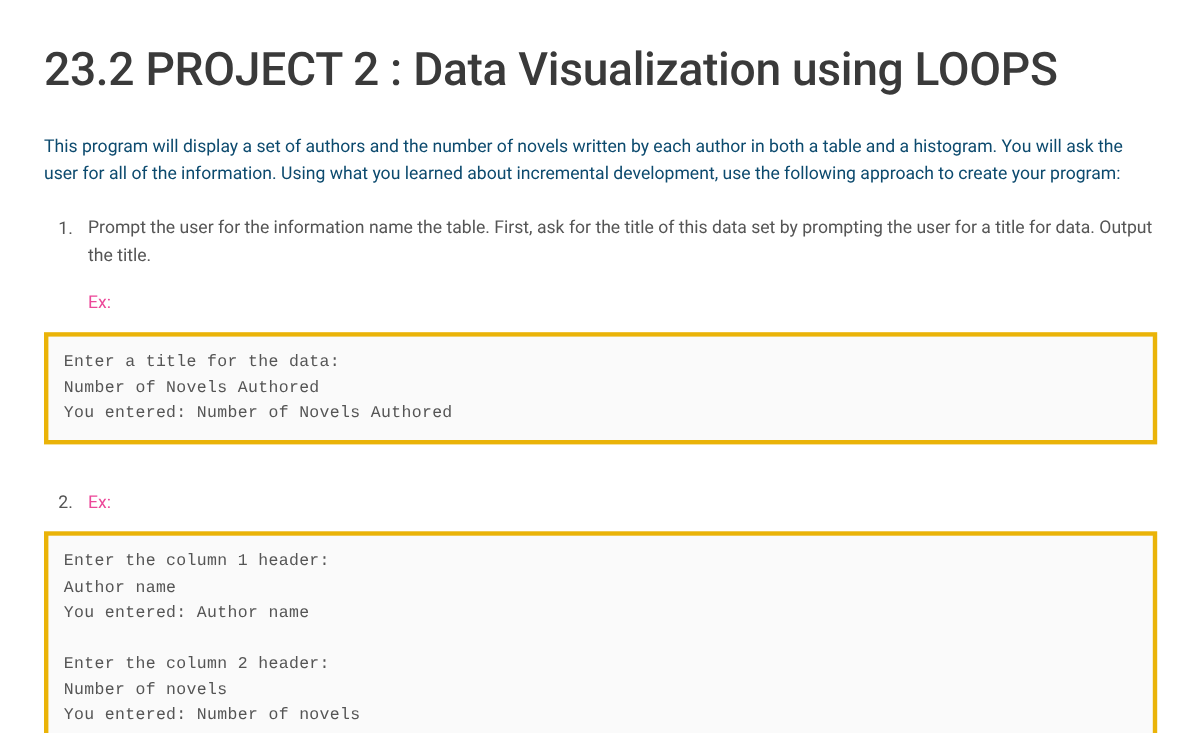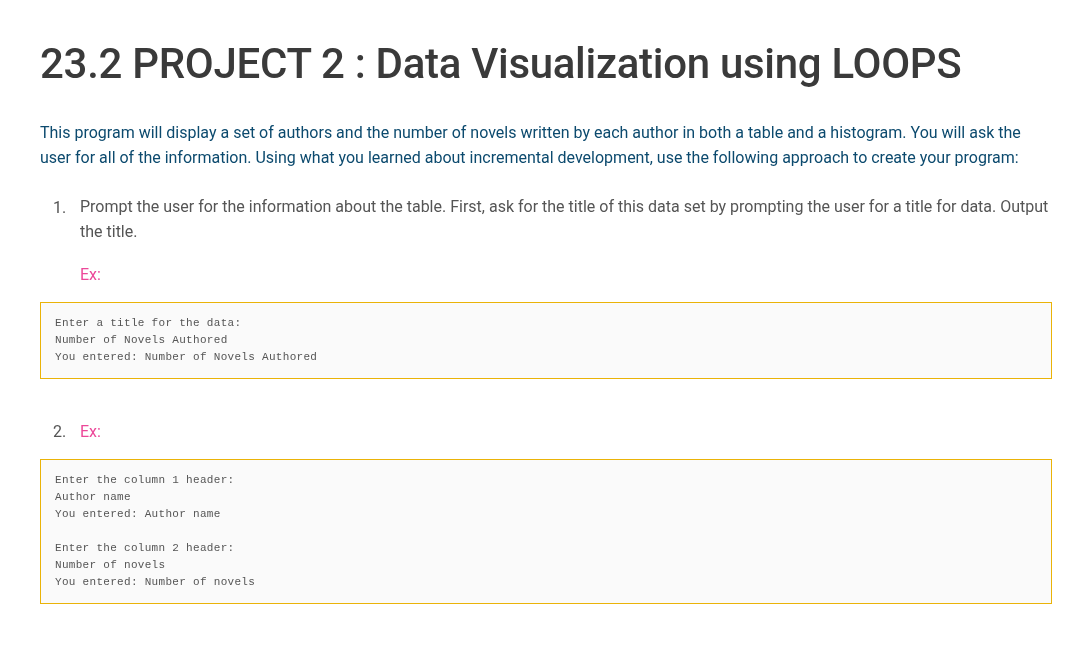--- a/index.html
+++ b/index.html
@@ -51,41 +51,41 @@
       line-height: 1.55;
       margin-bottom: 18px;
     }
     .example-label {
       color: #ec4899;
       margin-bottom: 14px;
       margin-top: 16px;
     }
     pre.code-block {
       background: #fafafa;
-      border: 1px solid #eab308;
+      border: 4px solid #eab308;
       padding: 12px 14px;
       font-family: "Courier New", Courier, monospace;
-      font-size: 11px;
+      font-size: 15px;
       line-height: 1.55;
       color: #555;
       white-space: pre-wrap;
       margin-left: -40px;
       letter-spacing: 0.3px;
     }
   </style>
 </head>
 <body>
 
 <h1>23.2 PROJECT 2 : Data Visualization using LOOPS</h1>
 
 <p class="intro-text">This program will display a set of authors and the number of novels written by each author in both a table and a histogram. You will ask the user for all of the information. Using what you learned about incremental development, use the following approach to create your program:</p>
 
 <ol>
   <li>
-    <div class="step-text">Prompt the user for the information about the table. First, ask for the title of this data set by prompting the user for a title for data. Output the title.</div>
+    <div class="step-text">Prompt the user for the information name the table. First, ask for the title of this data set by prompting the user for a title for data. Output the title.</div>
     <div class="example-label">Ex:</div>
     <pre class="code-block">Enter a title for the data:
 Number of Novels Authored
 You entered: Number of Novels Authored</pre>
   </li>
   <li>
     <div class="example-label">Ex:</div>
     <pre class="code-block">Enter the column 1 header:
 Author name
 You entered: Author name

